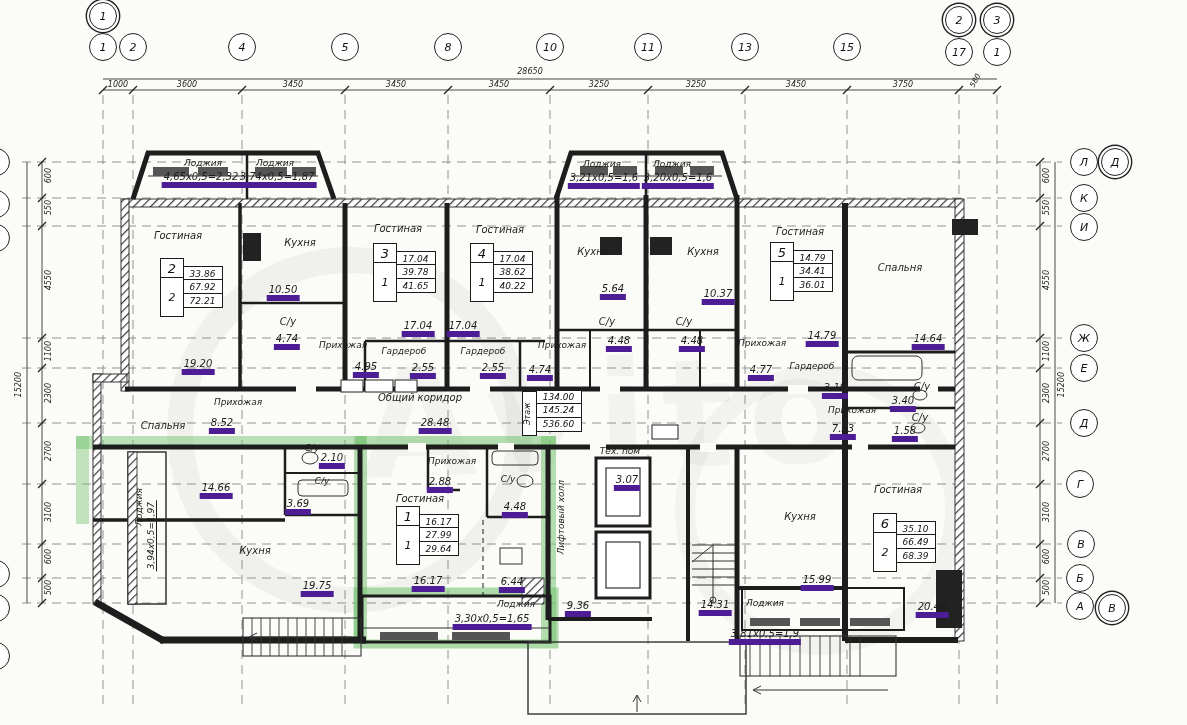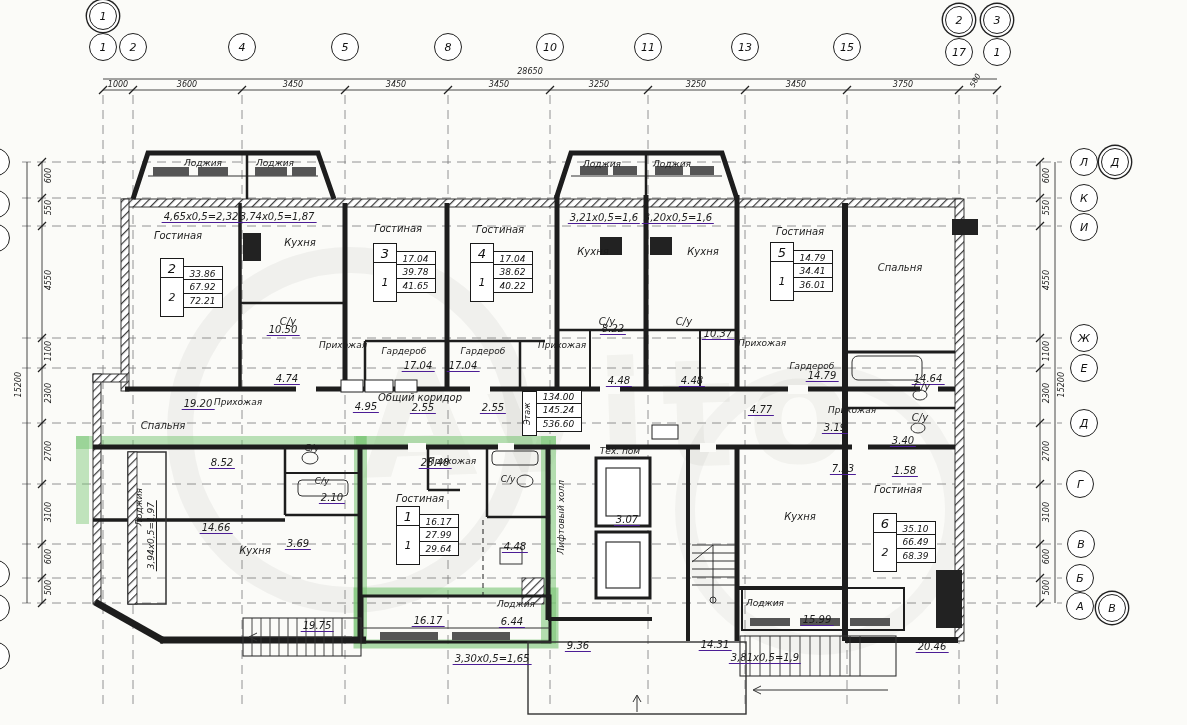--- a/index.html
+++ b/index.html
@@ -1,19 +1,19 @@
 <!DOCTYPE html>
 <html><head>
 <meta charset="utf-8">
 <style>
   html,body{margin:0;padding:0;background:#f6f6f2;overflow:hidden;}
   #plan{position:relative;width:1187px;height:725px;background:#fbfbf8;font-family:"DejaVu Sans",sans-serif;}
   .lbl{position:absolute;font:italic 10px "DejaVu Sans",sans-serif;color:#1c1c1c;white-space:nowrap;transform:translateX(-50%);z-index:6;}
   .sm{font-size:9px;}
-  .val{position:absolute;font:italic 10px "DejaVu Sans",sans-serif;color:#1c1c1c;white-space:nowrap;transform:translateX(-50%);border-bottom:1px solid #4c1d95;padding:0 2px;z-index:6;margin-top:40px;}
+  .val{position:absolute;font:italic 10px "DejaVu Sans",sans-serif;color:#1c1c1c;white-space:nowrap;transform:translateX(-50%);border-bottom:6px solid #4c1d95;padding:0 2px;z-index:6;}
   .vert{position:absolute;font:italic 9px "DejaVu Sans",sans-serif;color:#1c1c1c;writing-mode:vertical-rl;transform:rotate(180deg);white-space:nowrap;z-index:6;}
   .vval{border-left:1px solid #222;padding:2px 0;}
   .dim{position:absolute;font:italic 8px "DejaVu Sans",sans-serif;color:#222;white-space:nowrap;transform:translateX(-50%);z-index:6;}
   .dimv{position:absolute;font:italic 8px "DejaVu Sans",sans-serif;color:#222;white-space:nowrap;writing-mode:vertical-rl;transform:rotate(180deg);z-index:6;}
   .dimr{position:absolute;font:italic 7.5px "DejaVu Sans",sans-serif;color:#222;white-space:nowrap;transform:rotate(-62deg);z-index:6;}
   .bub{position:absolute;width:28px;height:28px;border:1.4px solid #222;border-radius:50%;background:#fff;
        font:italic 11px "DejaVu Sans",sans-serif;color:#111;display:flex;align-items:center;justify-content:center;
        box-sizing:border-box;z-index:7;}
   .dbl{box-shadow:0 0 0 2px #fff,0 0 0 3.4px #222;}
   .stamp{position:absolute;z-index:8;font-style:italic;color:#111;}
@@ -391,21 +391,21 @@
   <span class="lbl sm" style="left:343px;top:340px">Прихожая</span>
 
   <span class="lbl" style="left:500px;top:224px">Гостиная</span>
   <span class="val" style="left:463px;top:320px">17.04</span>
   <span class="lbl sm" style="left:483px;top:346px">Гардероб</span>
   <span class="val" style="left:493px;top:362px">2.55</span>
   <span class="val" style="left:540px;top:364px">4.74</span>
   <span class="lbl sm" style="left:562px;top:340px">Прихожая</span>
 
   <span class="lbl" style="left:593px;top:246px">Кухня</span>
-  <span class="val" style="left:613px;top:283px">8.22</span>
+  <span class="val" style="left:613px;top:283px">5.64</span>
   <span class="lbl" style="left:703px;top:246px">Кухня</span>
   <span class="val" style="left:718px;top:288px">10.37</span>
   <span class="lbl" style="left:607px;top:316px">С/у</span>
   <span class="val" style="left:619px;top:335px">4.48</span>
   <span class="lbl" style="left:684px;top:316px">С/у</span>
   <span class="val" style="left:692px;top:335px">4.48</span>
   <span class="lbl sm" style="left:762px;top:338px">Прихожая</span>
   <span class="val" style="left:761px;top:364px">4.77</span>
   <span class="lbl" style="left:800px;top:226px">Гостиная</span>
   <span class="val" style="left:822px;top:330px">14.79</span>
@@ -447,21 +447,21 @@
 
   <span class="lbl sm" style="left:620px;top:446px">Тех. пом</span>
   <span class="val" style="left:627px;top:474px">3.07</span>
   <span class="vert" style="left:556px;top:480px">Лифтовый холл</span>
   <span class="val" style="left:578px;top:600px">9.36</span>
   <span class="val" style="left:715px;top:599px">14.31</span>
 
   <span class="lbl" style="left:800px;top:511px">Кухня</span>
   <span class="val" style="left:817px;top:574px">15.99</span>
   <span class="lbl sm" style="left:765px;top:598px">Лоджия</span>
-  <span class="val sm" style="left:765px;top:612px">3,81х0,5=1,9</span>
+  <span class="val sm" style="left:765px;top:628px">3,81х0,5=1,9</span>
   <span class="lbl sm" style="left:852px;top:405px">Прихожая</span>
   <span class="val" style="left:843px;top:423px">7.23</span>
   <span class="lbl" style="left:898px;top:484px">Гостиная</span>
   <span class="val" style="left:932px;top:601px">20.46</span>
 
   <div class="stamp" style="left:160px;top:258px">
     <div class="s-apt">2</div>
     <div class="s-rooms">2</div>
     <div class="s-vals">
       <div>33.86</div>

